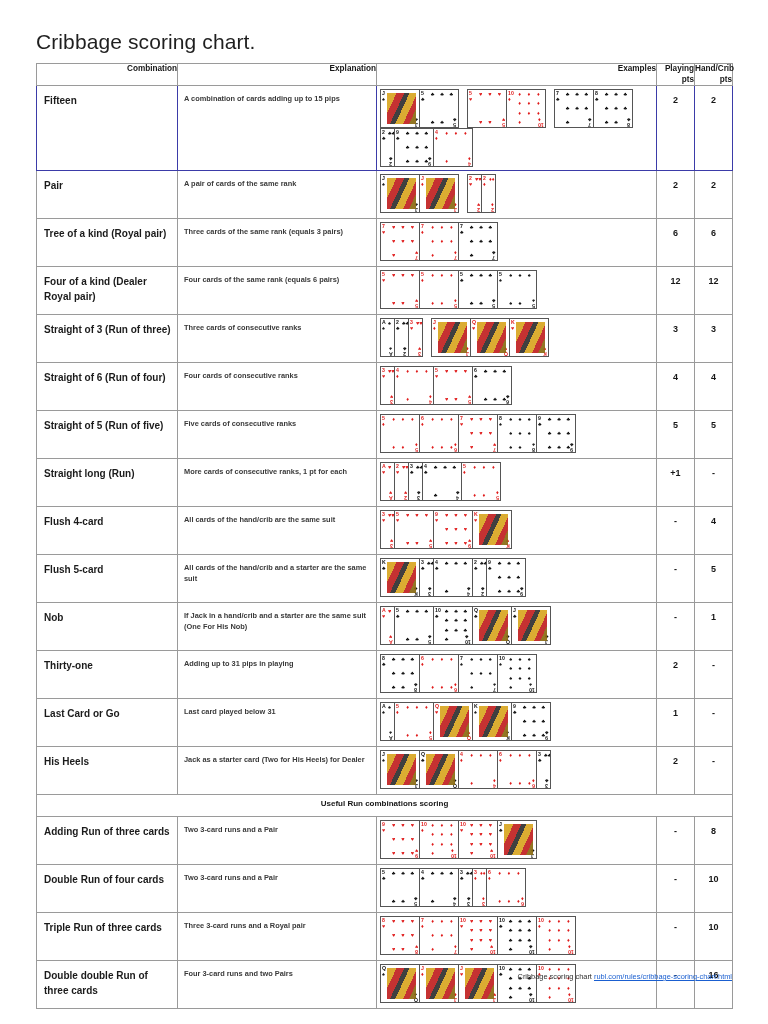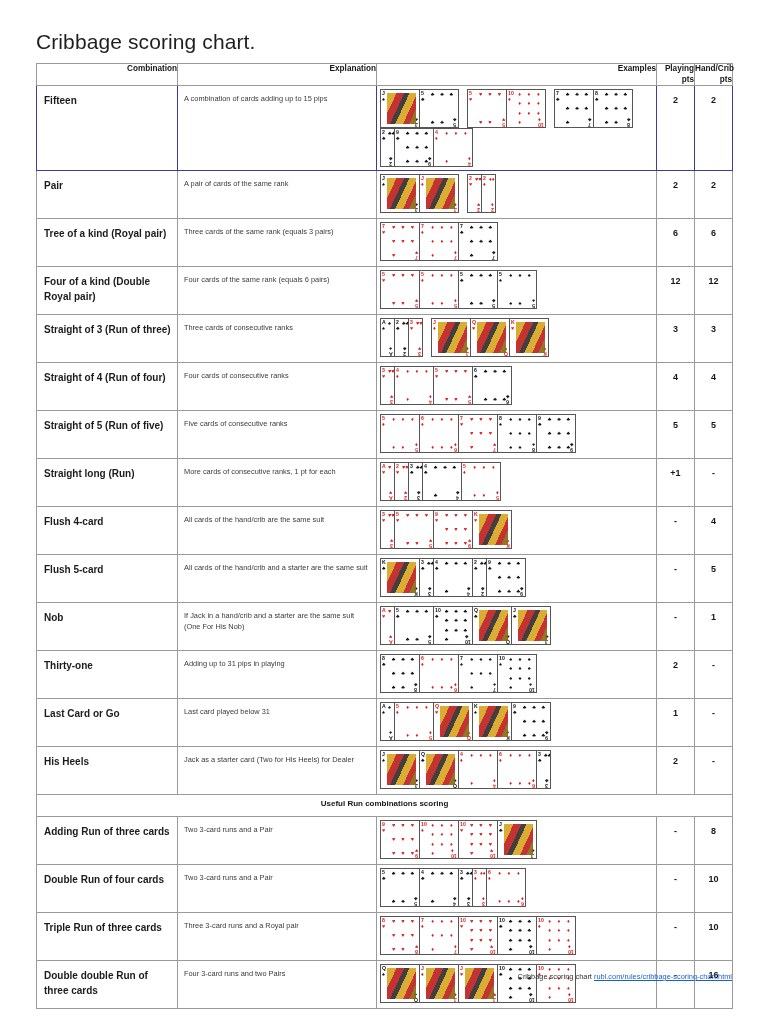--- a/index.html
+++ b/index.html
@@ -42,21 +42,21 @@
     color:#161616;
     padding:6px 3px 5px 3px;
     vertical-align:middle;
     line-height:1.3;
   }
   td.comb{
     font-size:10px;font-weight:bold;color:#1b1b1b;
     padding:8px 4px 6px 7px;line-height:1.45;
   }
   td.expl{
-    font-size:7.4px;font-weight:400;color:#3a3a3a;
+    font-size:7.4px;font-weight:700;color:#3a3a3a;
     padding:8px 6px 6px 6px;line-height:1.45;
   }
   td.ex{padding:3px 2px 3px 3px;}
   td.pts{
     text-align:center;font-size:9px;font-weight:bold;color:#161616;
     padding-top:9px;
   }
   tr.hl > td{border-color:#3b3ba8;}
   tr.section td{
     text-align:center;font-size:8px;font-weight:bold;color:#161616;
@@ -444,21 +444,21 @@
                       <span class="black">♣</span>
                     </div>
                   </div>
                 </div>
               </div></div>
           </td>
           <td class="pts">6</td>
           <td class="pts">6</td>
         </tr>
         <tr style="height: 48px;">
-          <td class="comb">Four of a kind (Double Royal pair)</td>
+          <td class="comb">Four of a kind (Dealer Royal pair)</td>
           <td class="expl">Four cards of the same rank (equals 6 pairs)</td>
           <td class="ex">
             <div><div class="hand">
                 <div class="cards">
                   <div class="card wide">
                     <div class="tl red">
                       <span class="r">5</span>
                       <span class="s">♥</span>
                     </div>
                     <div class="br red">
@@ -614,21 +614,21 @@
                     </div>
                     <div class="face"></div>
                   </div>
                 </div>
               </div></div>
           </td>
           <td class="pts">3</td>
           <td class="pts">3</td>
         </tr>
         <tr style="height: 48px;">
-          <td class="comb">Straight of 4 (Run of four)</td>
+          <td class="comb">Straight of 6 (Run of four)</td>
           <td class="expl">Four cards of consecutive ranks</td>
           <td class="ex">
             <div><div class="hand">
                 <div class="cards">
                   <div class="card">
                     <div class="tl red">
                       <span class="r">3</span>
                       <span class="s">♥</span>
                     </div>
                     <div class="br red">

